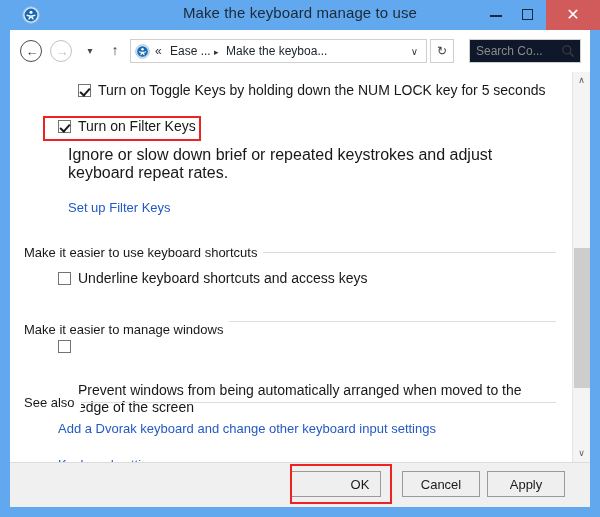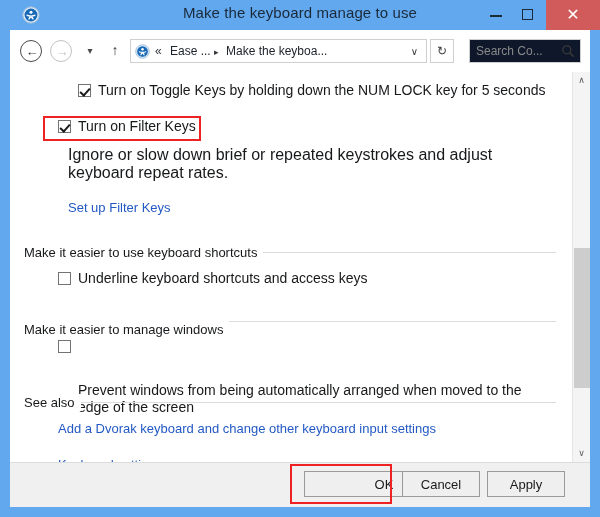--- a/index.html
+++ b/index.html
@@ -296,21 +296,21 @@
     height: 26px;
     border: 1px solid #9a9a9a;
     background: #efefef;
     box-sizing: border-box;
     font-family: "Liberation Sans", sans-serif;
     font-size: 13px;
     color: #1a1a1a;
     cursor: default;
     padding: 0;
   }
-  #btn-ok     { left: 294px; width: 112px; padding-left: 48px; }
+  #btn-ok     { left: 281px; width: 90px; padding-left: 48px; }
   #btn-cancel { left: 392px; width: 78px; }
   #btn-apply  { left: 477px; width: 78px; }
 
   
   .annot {
     position: absolute;
     border: 2px solid #ee2222;
     box-sizing: border-box;
     pointer-events: none;
     z-index: 20;

